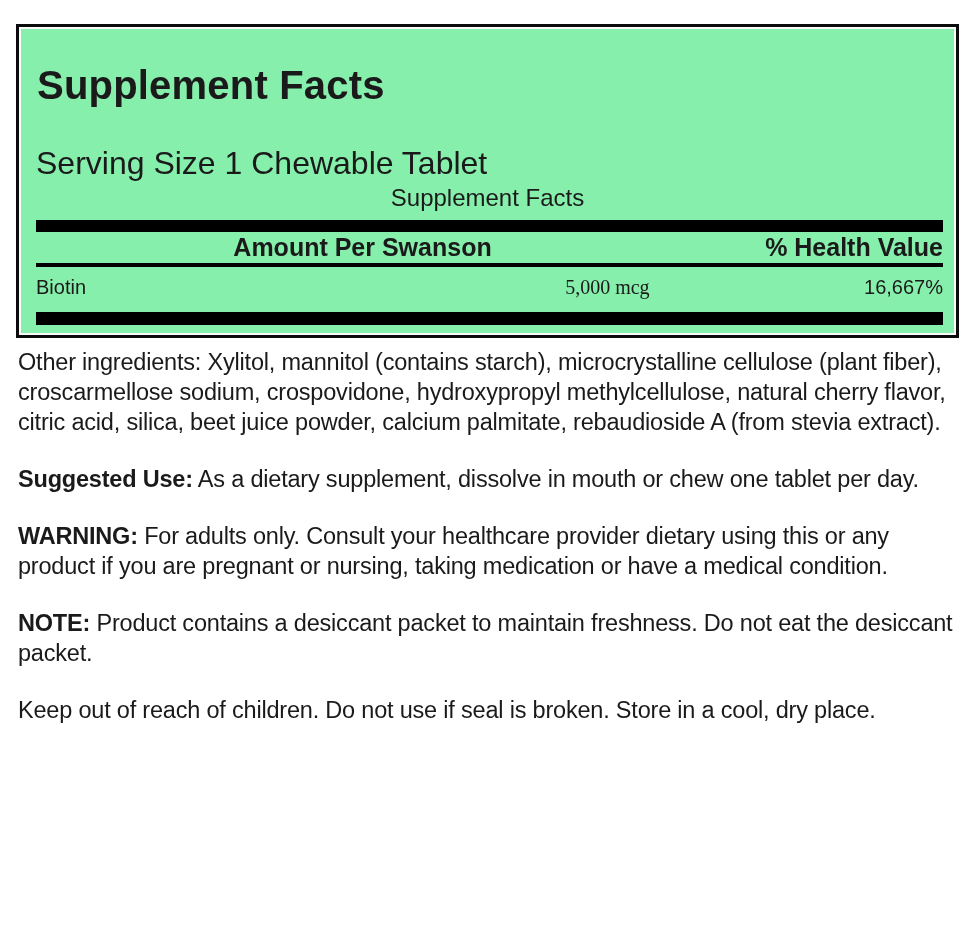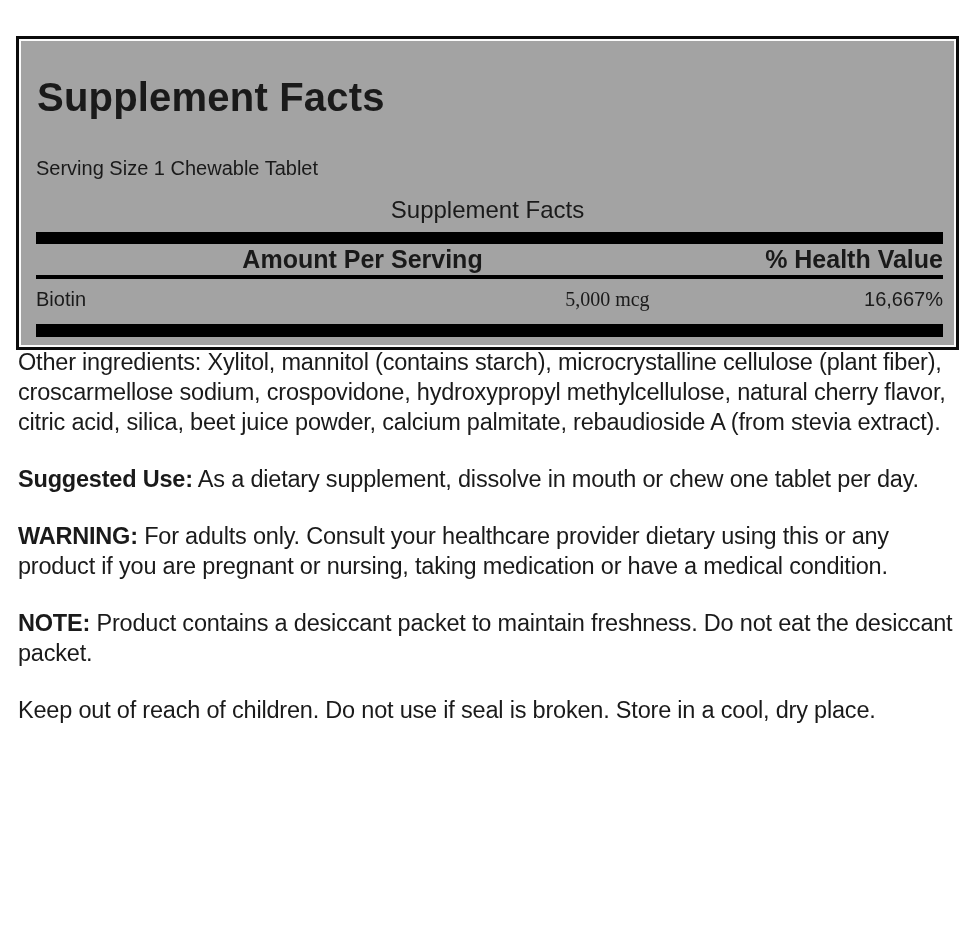--- a/index.html
+++ b/index.html
@@ -18,38 +18,37 @@
 
   
   .panel {
     position: absolute;
     left: 16px;
     top: 24px;
     width: 943px;
     height: 314px;
     box-sizing: border-box;
     border: 3px solid #0b0b0b;
-    background: #a3a3a3;
+    background: #86efac;
     box-shadow: inset 0 0 0 2px #fbfbfb;
-    margin-top: 12px;
   }
   .panel-title {
     position: absolute;
     left: 18px;
     top: 36px;
     font-size: 40px;
     font-weight: bold;
     letter-spacing: 0.2px;
     white-space: nowrap;
   }
   .serving {
     position: absolute;
     left: 17px;
     top: 118px;
-    font-size: 20px;
+    font-size: 32px;
     white-space: nowrap;
   }
   .inner-heading {
     position: absolute;
     left: 0;
     right: 0;
     top: 157px;
     text-align: center;
     font-size: 24px;
     white-space: nowrap;
@@ -140,21 +139,21 @@
 <body>
 
 <div class="panel">
   <div class="panel-title">Supplement Facts</div>
   <div class="serving">Serving Size 1 Chewable Tablet</div>
   <div class="inner-heading">Supplement Facts</div>
 
   <div class="bar bar-top"></div>
 
   <div class="hdr-row">
-    <span class="amount-hdr">Amount Per Serving</span>
+    <span class="amount-hdr">Amount Per Swanson</span>
     <span class="dv-hdr">% Health Value</span>
   </div>
 
   <div class="rule"></div>
 
   <div class="nutrient-row">
     <span class="n-name">Biotin</span>
     <span class="n-amt">5,000 mcg</span>
     <span class="n-dv">16,667%</span>
   </div>

